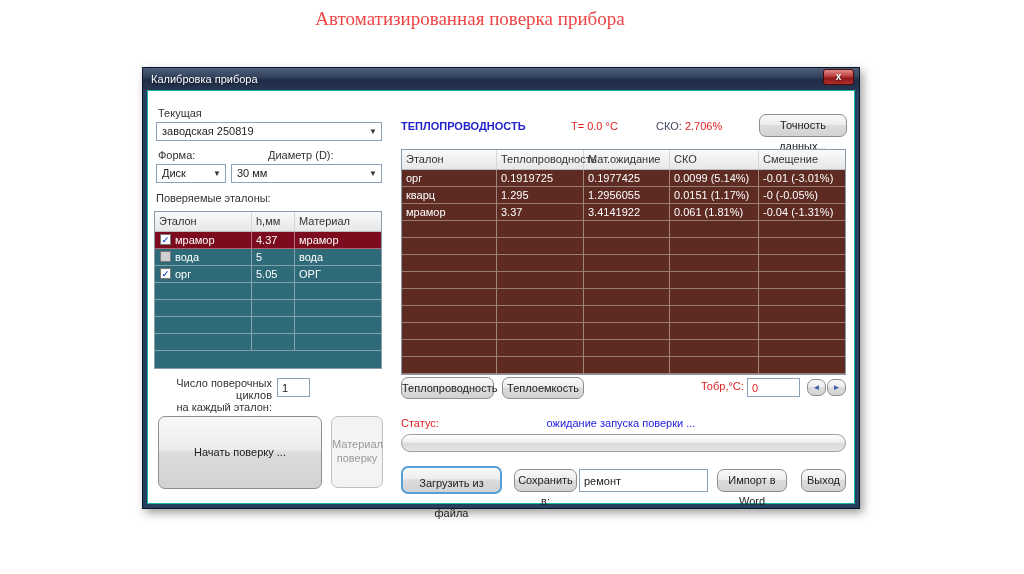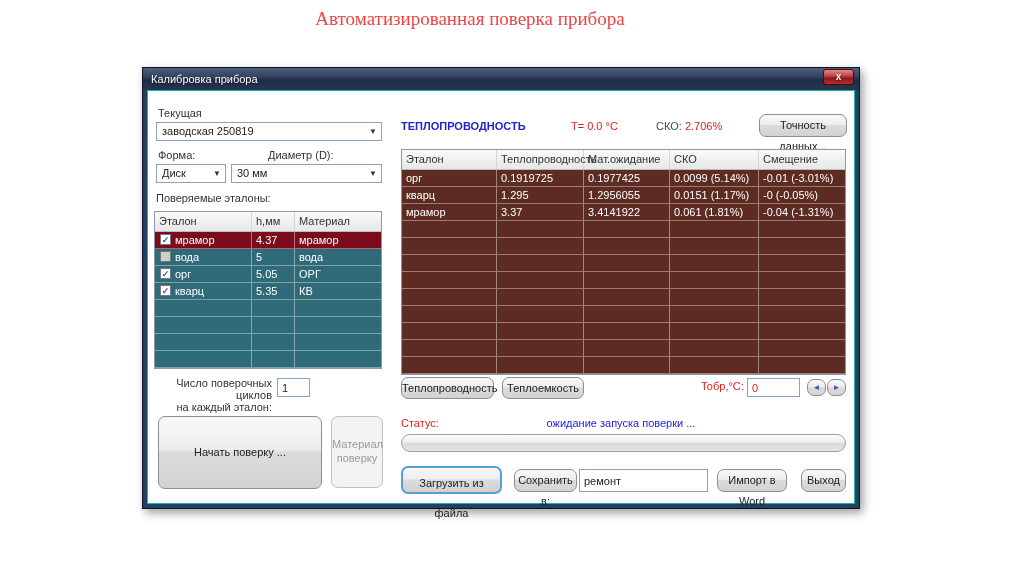--- a/index.html
+++ b/index.html
@@ -118,25 +118,20 @@
           <div class="c c1"><span class="cb off"></span><span>вода</span></div>
           <div class="c c2">5</div>
           <div class="c c3">вода</div>
         </div>
         <div class="trow">
           <div class="c c1"><span class="cb">✓</span><span>орг</span></div>
           <div class="c c2">5.05</div>
           <div class="c c3">ОРГ</div>
         </div>
         <div class="trow">
-          <div class="c c1"><span class="cb">✓</span><span>кварц</span></div>
-          <div class="c c2">5.35</div>
-          <div class="c c3">КВ</div>
-        </div>
-        <div class="trow">
             <div class="c c1"></div>
             <div class="c c2"></div>
             <div class="c c3"></div>
           </div>
         <div class="trow">
             <div class="c c1"></div>
             <div class="c c2"></div>
             <div class="c c3"></div>
           </div>
         <div class="trow">

